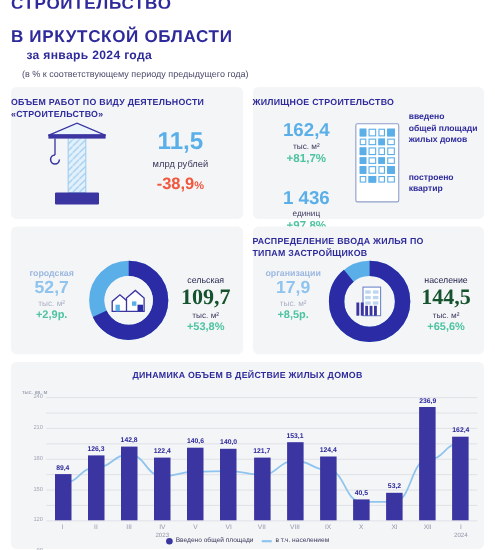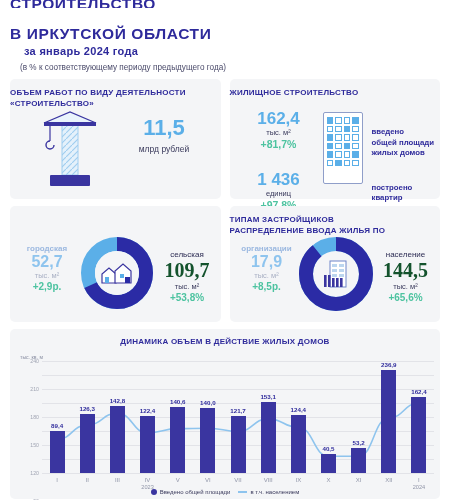--- a/index.html
+++ b/index.html
@@ -49,21 +49,21 @@
   .c2-left { position:absolute; left:10px; top:30px; width:78px; text-align:center; }
   .c2-left .big { font-size:17px; color:#5BAFE8; font-weight:bold; line-height:19px;}
   .c2-left .unit { font-size:7.5px; color:#3a3a5c; }
   .c2-left .pos { font-size:10.5px; color:#4DC3A0; font-weight:bold; margin-top:1px;}
   .c2-left .blk2 { margin-top:20px; }
   .bld { position:absolute; left:93px; top:33px; width:40px; height:72px;
          background:#fff; border:1.6px solid #8f9ec9; border-radius:2px; }
   .bld-grid { display:grid; grid-template-columns:repeat(4,1fr); gap:2px; padding:4px 3px; }
   .win { width:100%; aspect-ratio:1/1; border:1px solid #5BAFE8; background:#fff; }
   .win.f { background:#5BAFE8; }
-  .c2-right { position:absolute; left:142px; top:48px; width:70px; }
+  .c2-right { position:absolute; left:142px; top:22px; width:70px; }
   .c2-right .lbl { font-size:7.8px; font-weight:bold; color:#2E2A9B; line-height:10.5px;}
   .c2-right .lbl.b2 { margin-top:24px; }
   .side { position:absolute; text-align:center; }
   .side .cap { font-size:8px; }
   .side .big { font-weight:bold; }
   .side .unit { font-size:7.5px; color:#3a3a5c; }
   .side .pos { font-size:10px; color:#4DC3A0; font-weight:bold; margin-top:1px;}
 
   .left-soft .cap { color:#9bb8e0; font-weight:bold; }
   .left-soft .big { font-size:16px; color:#8ec4ee; }
@@ -134,20 +134,21 @@
           <line x1="14" y1="17" x2="14" y2="32" stroke="#3A35A0" stroke-width="1.2"></line>
           <path d="M14,32 a4,4 0 1,0 4,4" fill="none" stroke="#3A35A0" stroke-width="1.4"></path>
 
           <rect x="14" y="66" width="40" height="11" rx="1" fill="#3A35A0"></rect>
         </svg>
       </div>
 
       <div class="c1-vals">
         <div class="big">11,5</div>
         <div class="unit">млрд рублей</div>
+        <div class="neg"><span>-38,9</span><span class="pct">%</span></div>
       </div>
     </div>
 
     <div class="card c-half h1">
       <div class="card-title">ЖИЛИЩНОЕ СТРОИТЕЛЬСТВО</div>
 
       <div class="c2-left">
         <div>
           <div class="big">162,4</div>
           <div class="unit">тыс. м²</div>
@@ -233,22 +234,22 @@
       <div class="side right-bold" style="left:146px; top:44px; width:62px;">
         <div class="cap">сельская</div>
         <div class="big">109,7</div>
         <div class="unit">тыс. м²</div>
         <div class="pos">+53,8%</div>
       </div>
     </div>
 
     <div class="card c-half h2">
       <div class="card-title">
+        <div>РАСПРЕДЕЛЕНИЕ ВВОДА ЖИЛЬЯ ПО</div>
         <div>ТИПАМ ЗАСТРОЙЩИКОВ</div>
-        <div>РАСПРЕДЕЛЕНИЕ ВВОДА ЖИЛЬЯ ПО</div>
       </div>
 
       <div style="position:absolute; left:68px; top:30px; width:76px; height:76px;">
         <svg width="76" height="76" viewBox="0 0 76 76">
           <circle cx="38" cy="38" r="30" fill="none" stroke="#5BAFE8" stroke-width="14"></circle>
           <circle id="dev-arc" cx="38" cy="38" r="30" fill="none" stroke="#2B2BA5" stroke-width="14" transform="rotate(-90 38 38)" stroke-dasharray="167.76104770169496 188.49555921538757"></circle>
         </svg>
         <div style="position:absolute;left:16px;top:16px;width:44px;height:44px;border-radius:50%;background:#f4f5f7;display:flex;align-items:center;justify-content:center;">
           <svg width="30" height="30" viewBox="0 0 30 30">
             <rect x="9" y="2" width="16" height="26" fill="#fff" stroke="#6f86c9" stroke-width="1"></rect>

